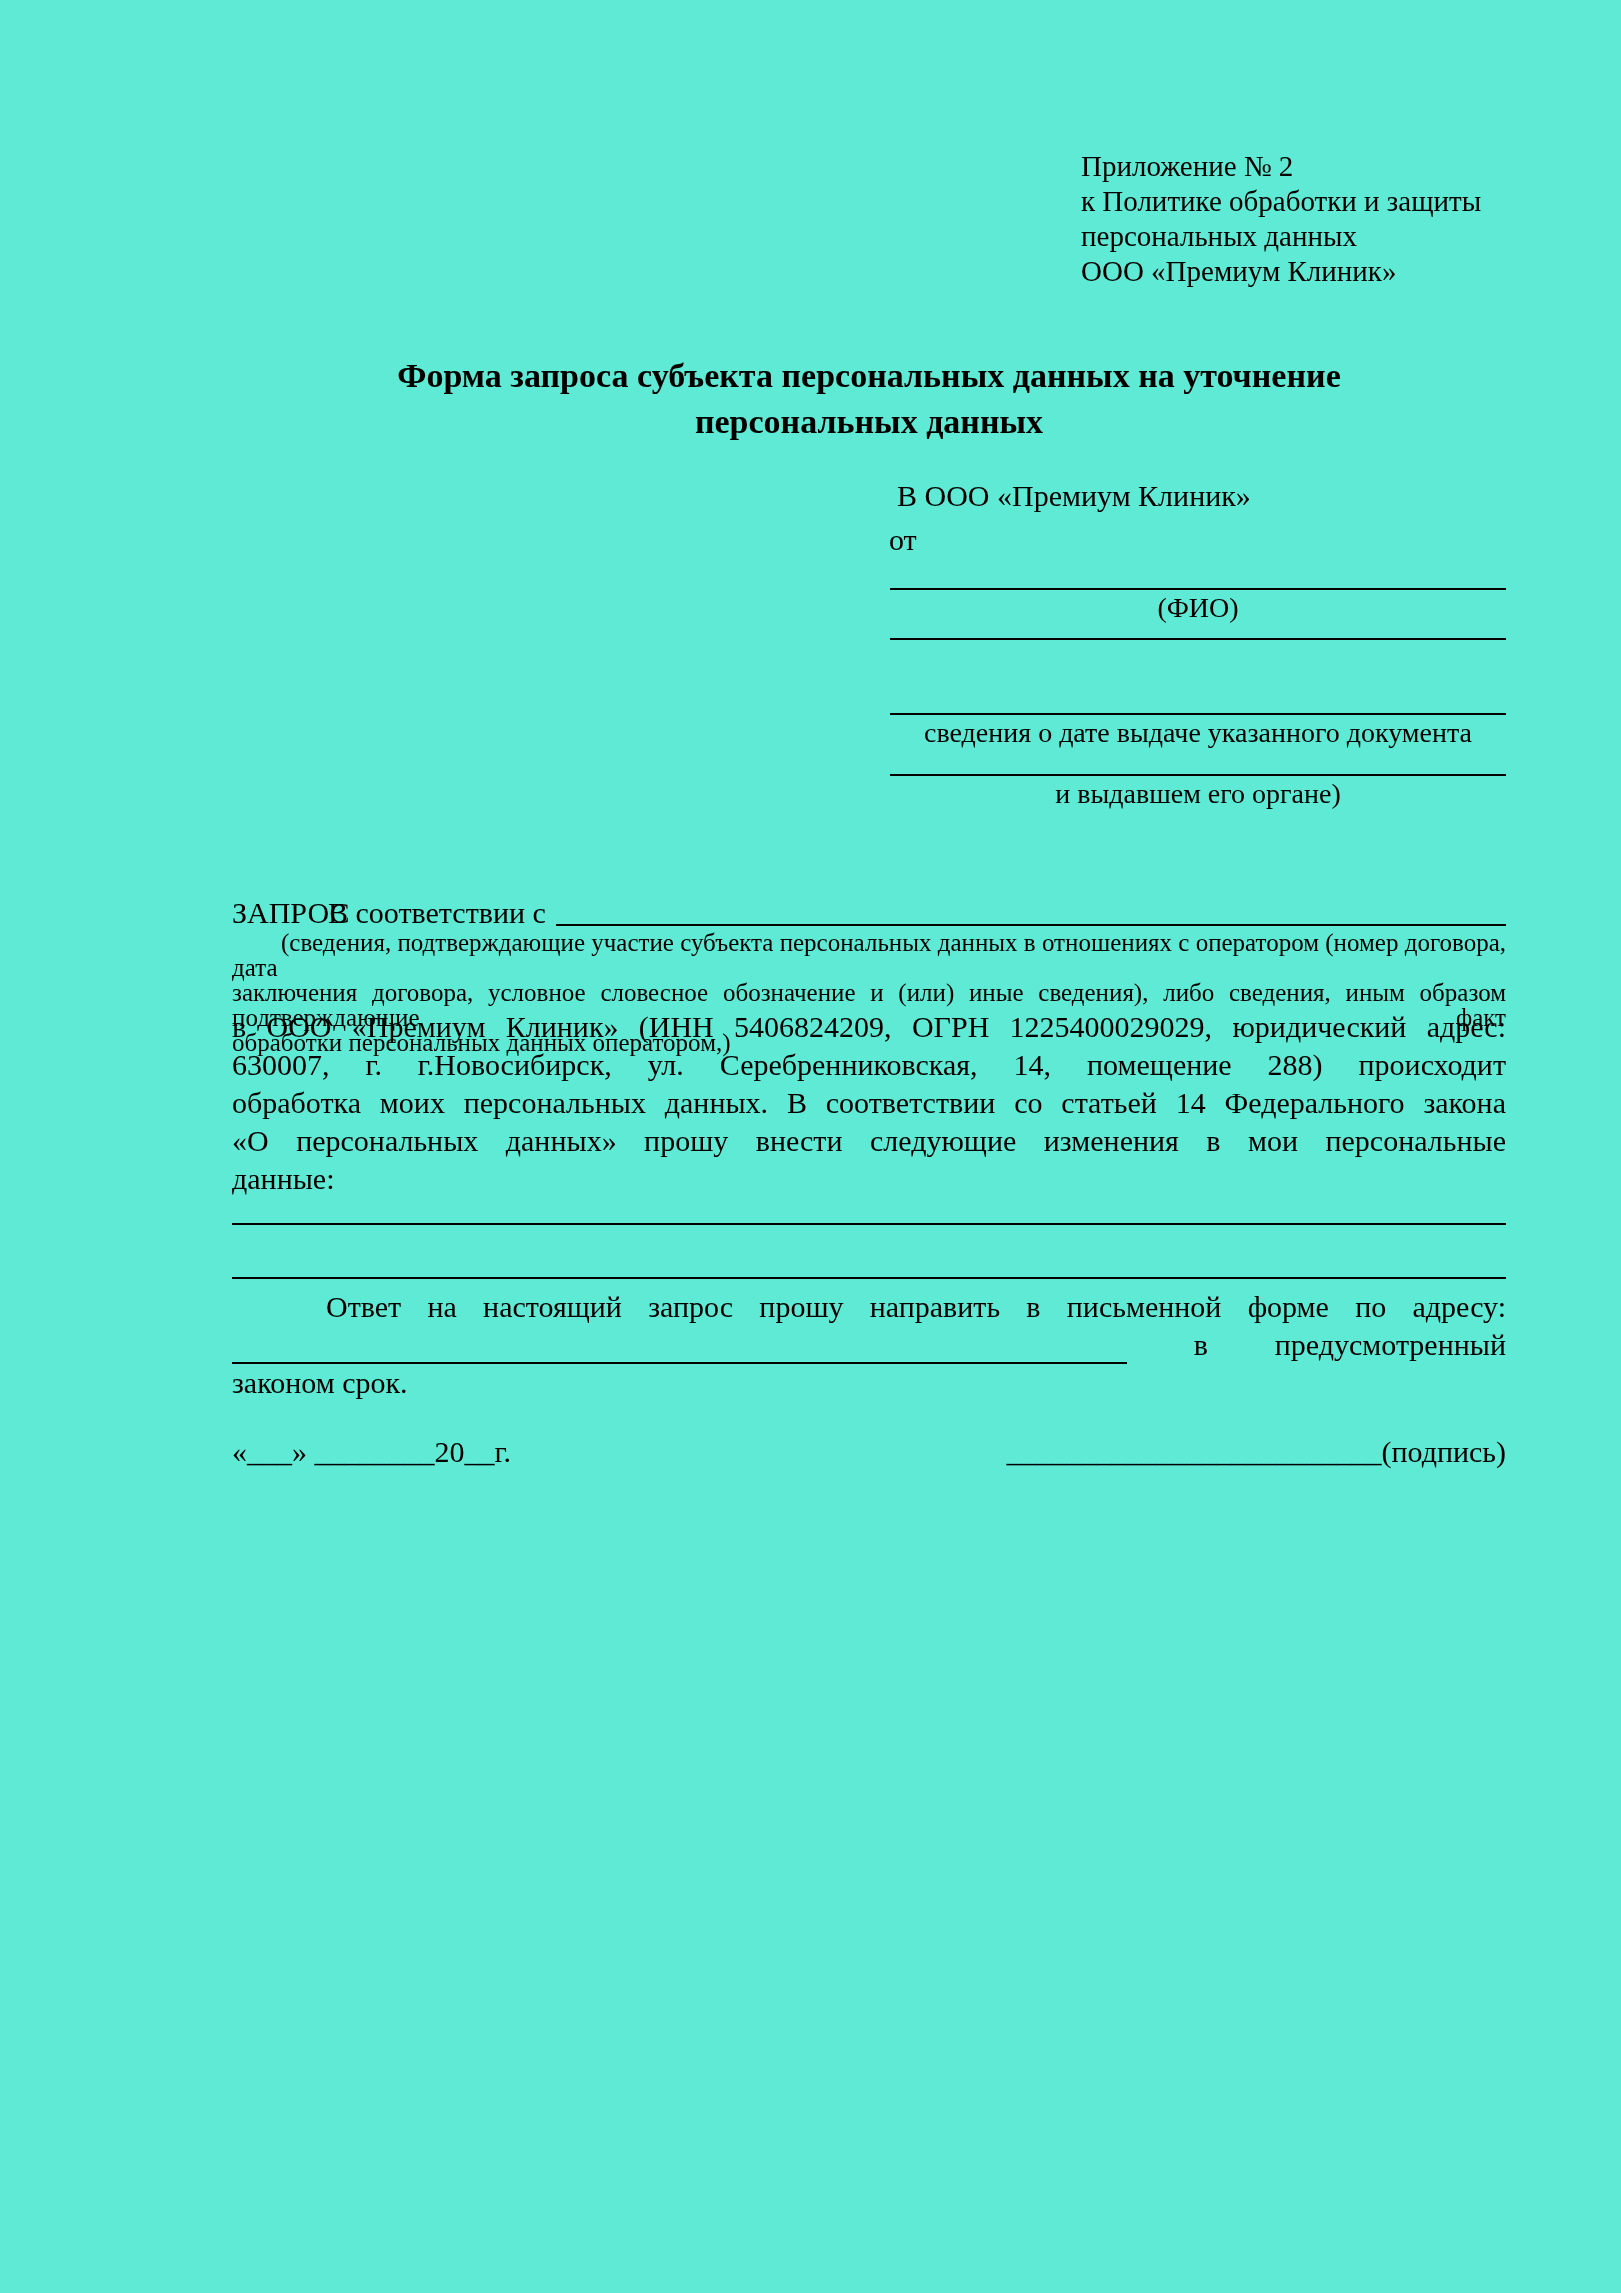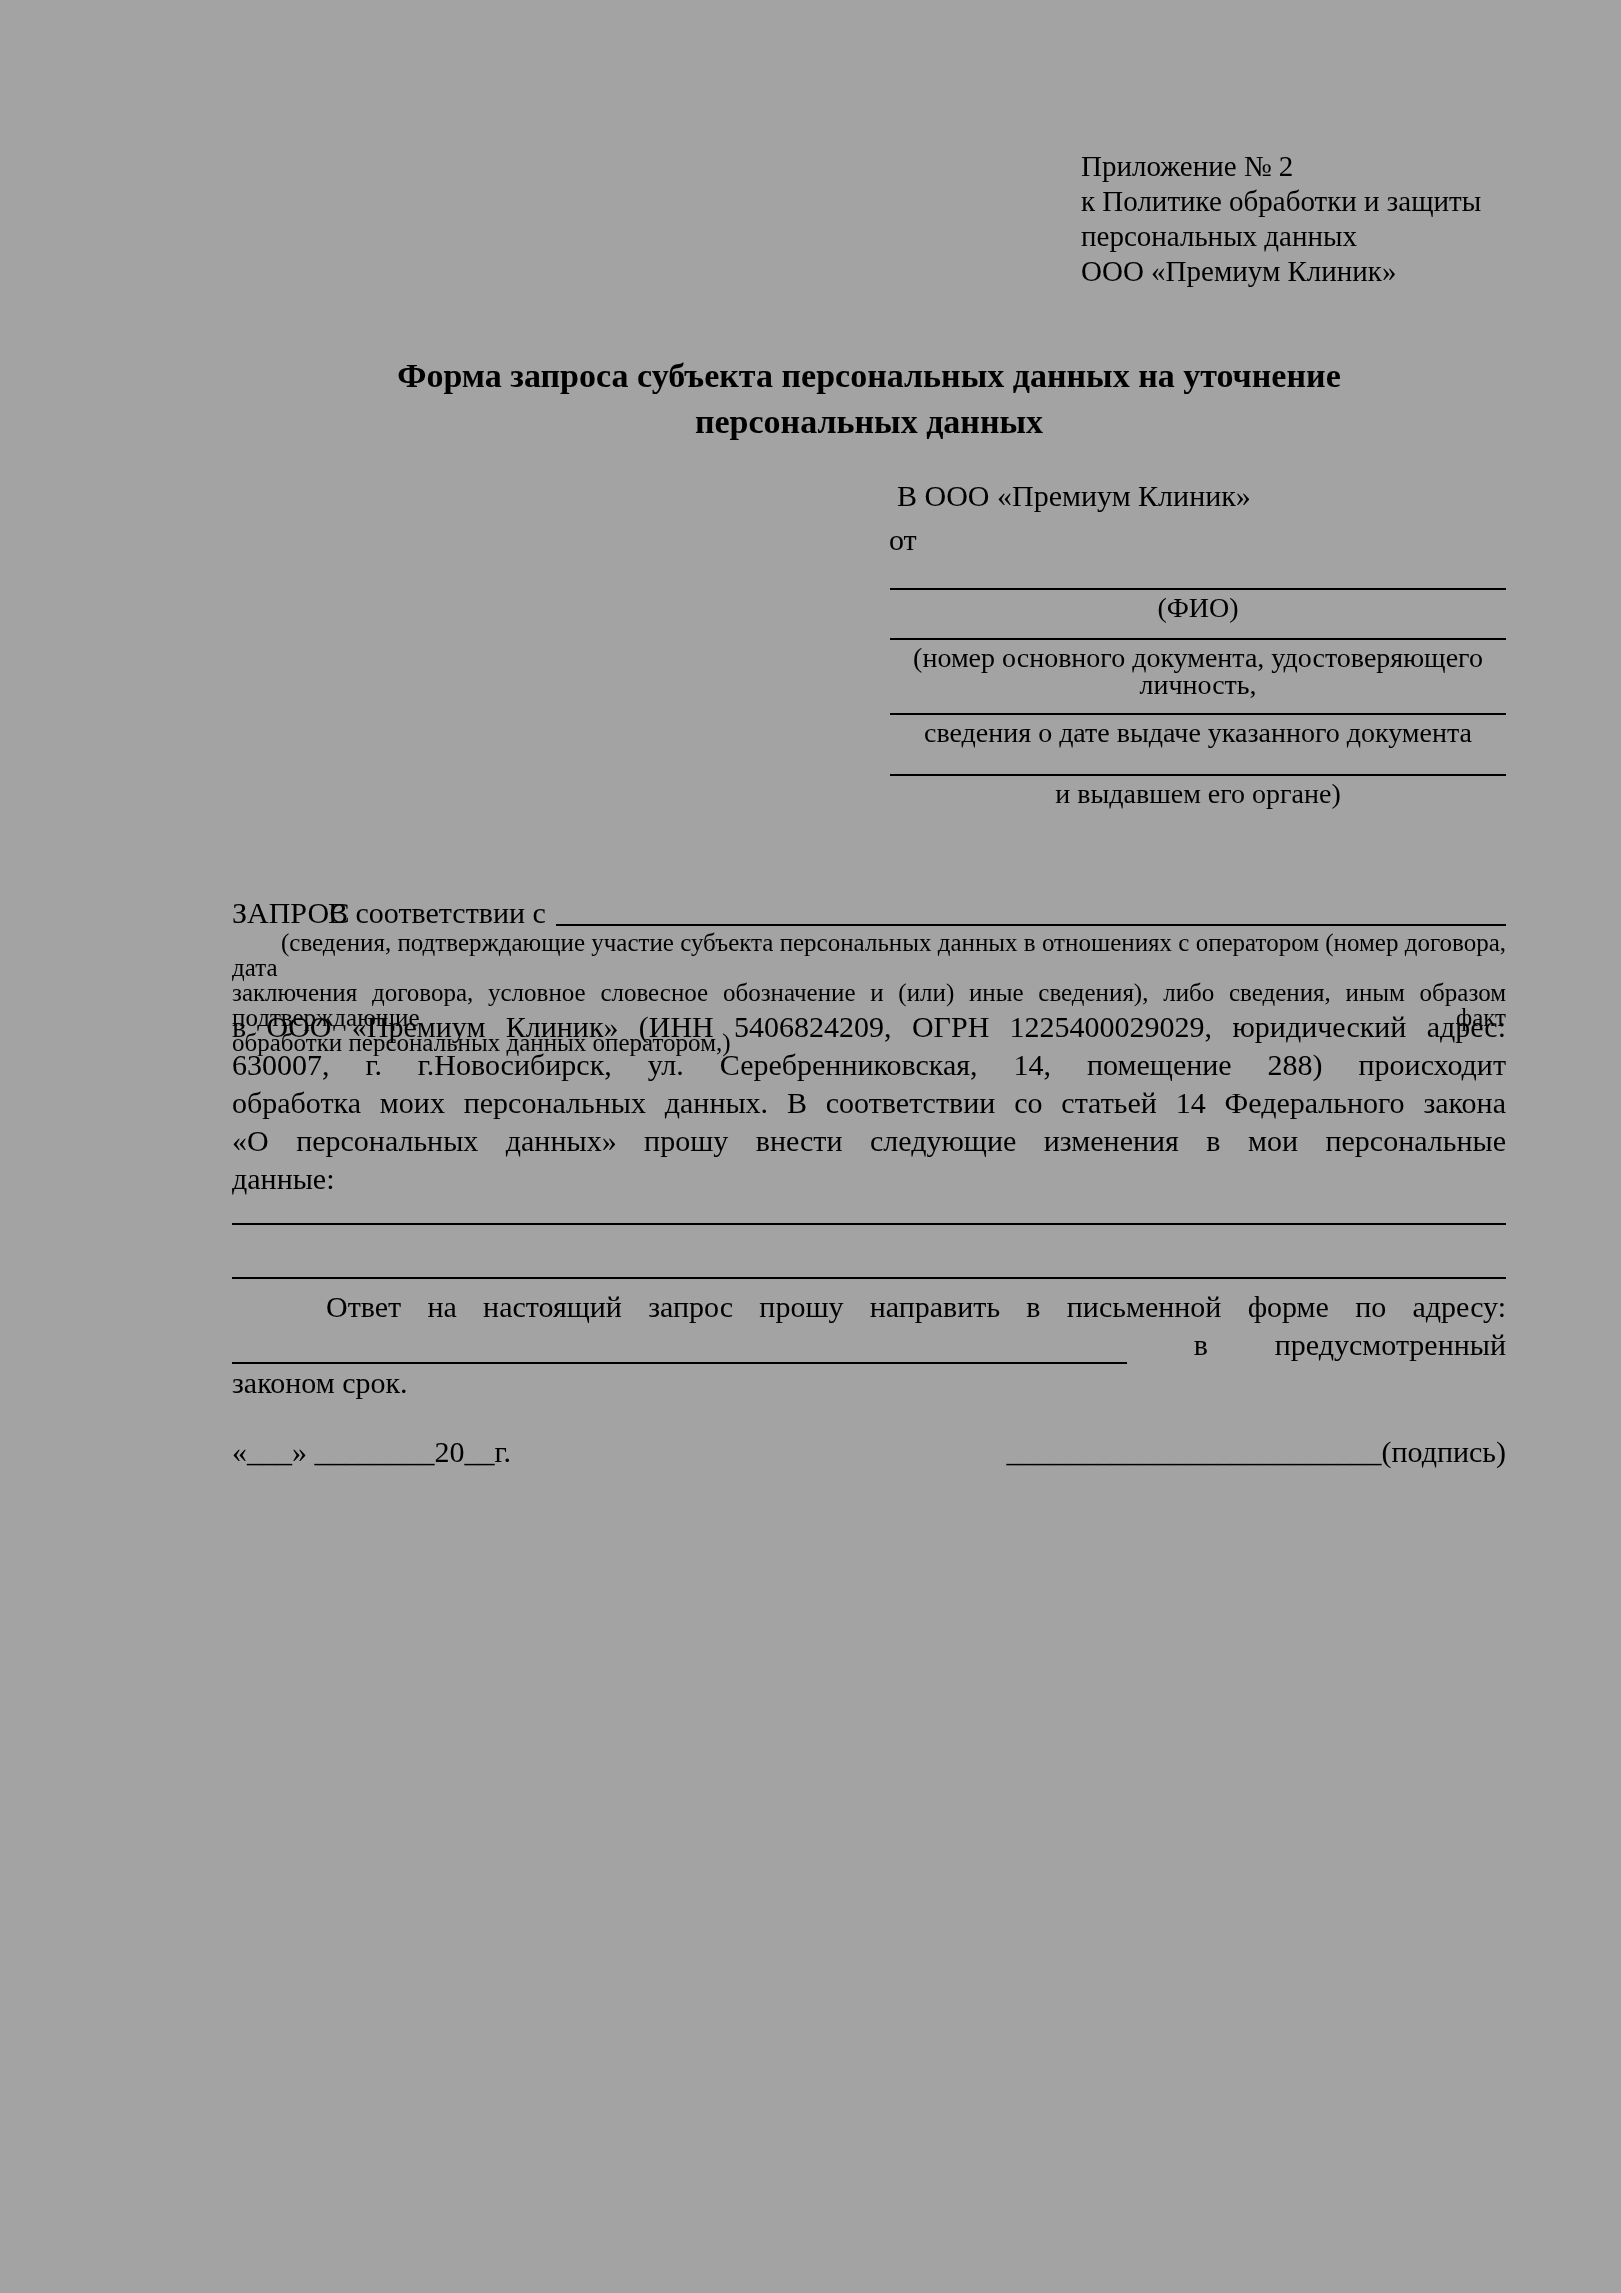--- a/index.html
+++ b/index.html
@@ -1,20 +1,20 @@
 <!DOCTYPE html>
 <html lang="ru"><head>
 <meta charset="utf-8">
 <style>
   html, body { margin: 0; padding: 0; background: #ffffff; }
   .page {
     position: relative;
     width: 1621px;
     height: 2294px;
-    background: #a3a3a3;
+    background: #5eead4;
     color: #000000;
     font-family: "Liberation Serif", "DejaVu Serif", serif;
     overflow: hidden;
   }
   .appendix {
     position: absolute;
     left: 1081px;
     top: 149px;
     font-size: 29px;
     line-height: 35px;
@@ -134,21 +134,20 @@
 
   <div class="recipient-to">В ООО «Премиум Клиник»</div>
   <div class="recipient-from">от</div>
 
   <div class="field" style="top:588px">
     <div class="blankline"></div>
     <div>(ФИО)</div>
   </div>
   <div class="field" style="top:638px">
     <div class="blankline"></div>
-    <div>(номер основного документа, удостоверяющего личность,</div>
   </div>
   <div class="field" style="top:713px">
     <div class="blankline"></div>
     <div>сведения о дате выдаче указанного документа</div>
   </div>
   <div class="field" style="top:774px">
     <div class="blankline"></div>
     <div>и выдавшем его органе)</div>
   </div>
 

